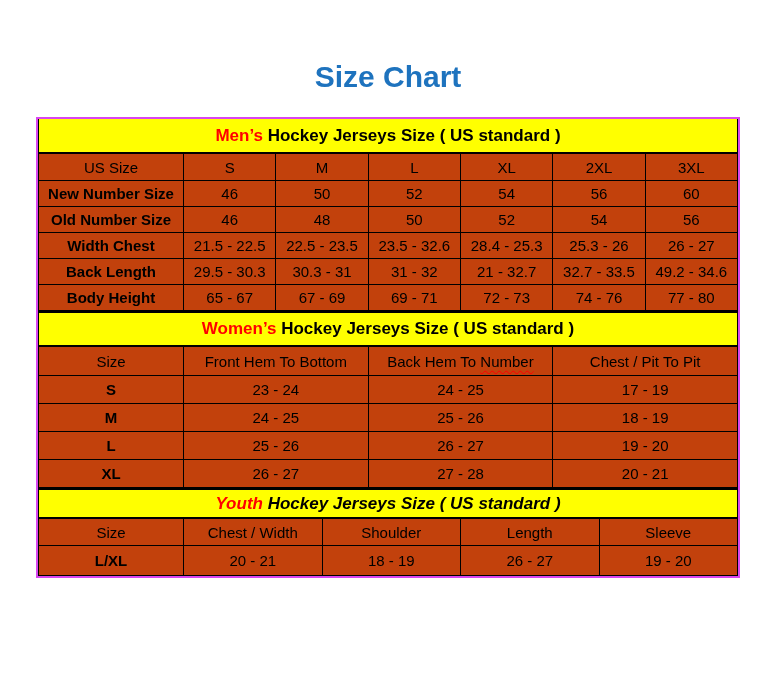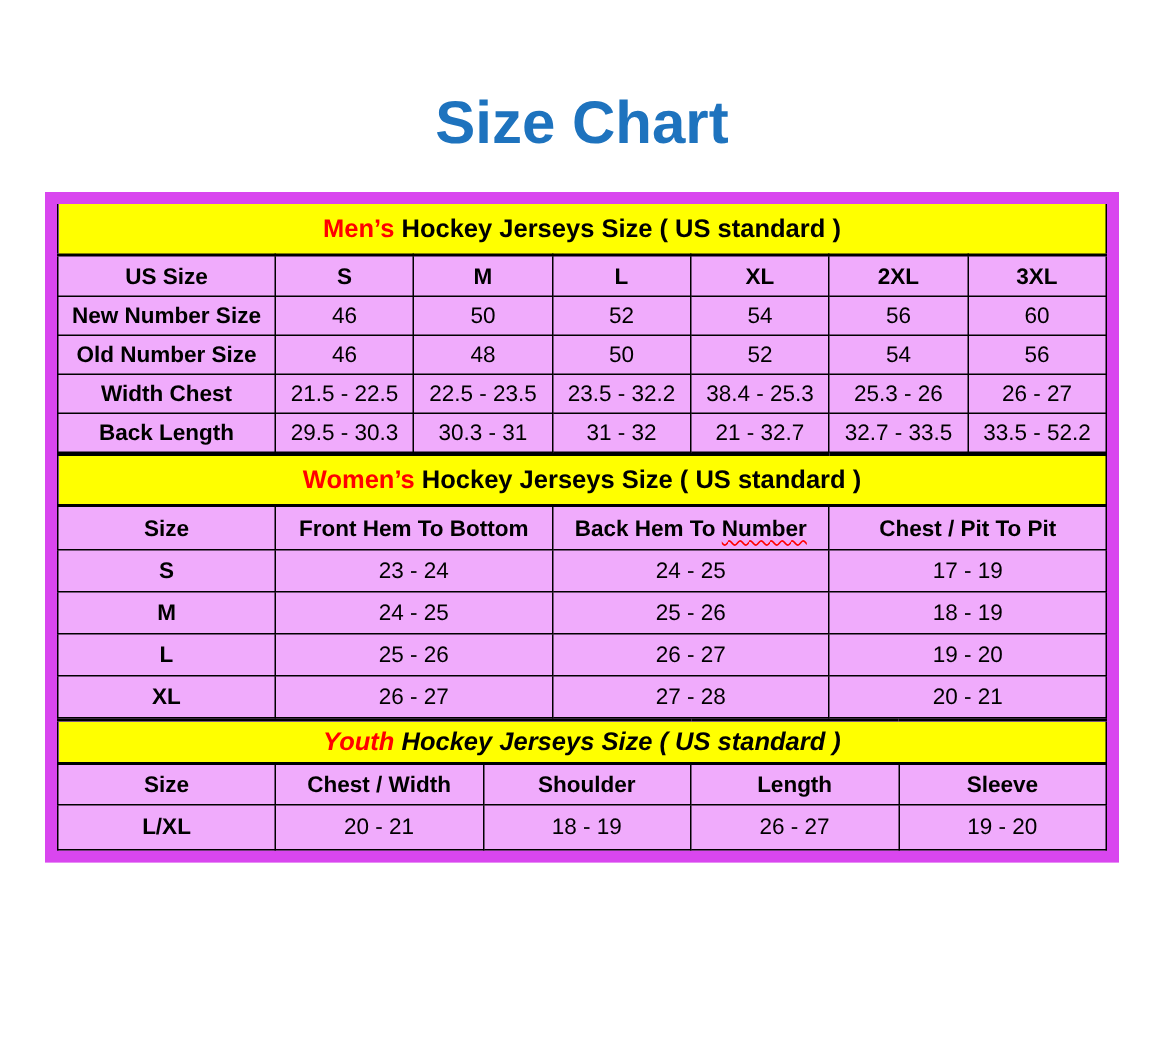--- a/index.html
+++ b/index.html
@@ -10,30 +10,30 @@
     height: 692px;
     overflow: hidden;
     font-family: "Liberation Sans", sans-serif;
     color: #000;
   }
   .page { padding-top: 60px; }
   .title {
     margin: 0 0 24px 0;
     text-align: center;
     color: #1E73BE;
-    font-size: 40px;
+    font-size: 30px;
     line-height: 1.1;
     font-weight: bold;
     letter-spacing: 0px;
   }
   .chart {
     width: 700px;
     margin: 0 auto;
-    border: 8px solid #d946ef;
-    background: #f0abfc;
+    border: 2px solid #d946ef;
+    background: #c2410c;
   }
   table {
     border-collapse: collapse;
     width: 100%;
     table-layout: fixed;
   }
   th, td {
     border: 1px solid #000;
     text-align: center;
     vertical-align: middle;
@@ -45,21 +45,21 @@
   .band-cell {
     background: #FFFF00;
     font-weight: bold;
     font-size: 17px;
     border-top: 2px solid #000;
     border-bottom: 2px solid #000;
     height: 33px;
   }
   table.t-first .band-cell { border-top: none; }
   .hl { color: #FF0000; }
-  th { font-weight: bold; margin-top: 16px; }
+  th { font-weight: normal; margin-top: 16px; }
   .t-mens th { height: 26px; }
   .t-mens td.cell { height: 25px; }
   .t-womens th { height: 28px; }
   .t-womens td.cell { height: 27px; }
   .t-womens .band-cell { height: 32px; }
   .t-youth th { height: 26px; }
   .t-youth td.cell { height: 29px; }
   .t-youth .band-cell { height: 27px; font-style: italic; }
   td.rowlabel-plain { font-weight: bold; }
   td.rowlabel-bold, .t-womens td.rowlabel, .t-youth td.rowlabel { font-weight: bold; }
@@ -117,33 +117,42 @@
           <td class="cell">48</td>
           <td class="cell">50</td>
           <td class="cell">52</td>
           <td class="cell">54</td>
           <td class="cell">56</td>
         </tr>
         <tr>
           <td class="cell rowlabel-plain">Width Chest</td>
           <td class="cell">21.5 - 22.5</td>
           <td class="cell">22.5 - 23.5</td>
-          <td class="cell">23.5 - 32.2</td>
-          <td class="cell">38.4 - 25.3</td>
+          <td class="cell">23.5 - 32.6</td>
+          <td class="cell">28.4 - 25.3</td>
           <td class="cell">25.3 - 26</td>
           <td class="cell">26 - 27</td>
         </tr>
         <tr>
           <td class="cell rowlabel-plain">Back Length</td>
           <td class="cell">29.5 - 30.3</td>
           <td class="cell">30.3 - 31</td>
           <td class="cell">31 - 32</td>
           <td class="cell">21 - 32.7</td>
           <td class="cell">32.7 - 33.5</td>
-          <td class="cell">33.5 - 52.2</td>
+          <td class="cell">49.2 - 34.6</td>
+        </tr>
+        <tr>
+          <td class="cell rowlabel-plain">Body Height</td>
+          <td class="cell">65 - 67</td>
+          <td class="cell">67 - 69</td>
+          <td class="cell">69 - 71</td>
+          <td class="cell">72 - 73</td>
+          <td class="cell">74 - 76</td>
+          <td class="cell">77 - 80</td>
         </tr>
       </tbody>
     </table>
 
     <table class="t-womens">
       <colgroup>
         <col style="width:145px">
           <col>
           <col>
           <col>

